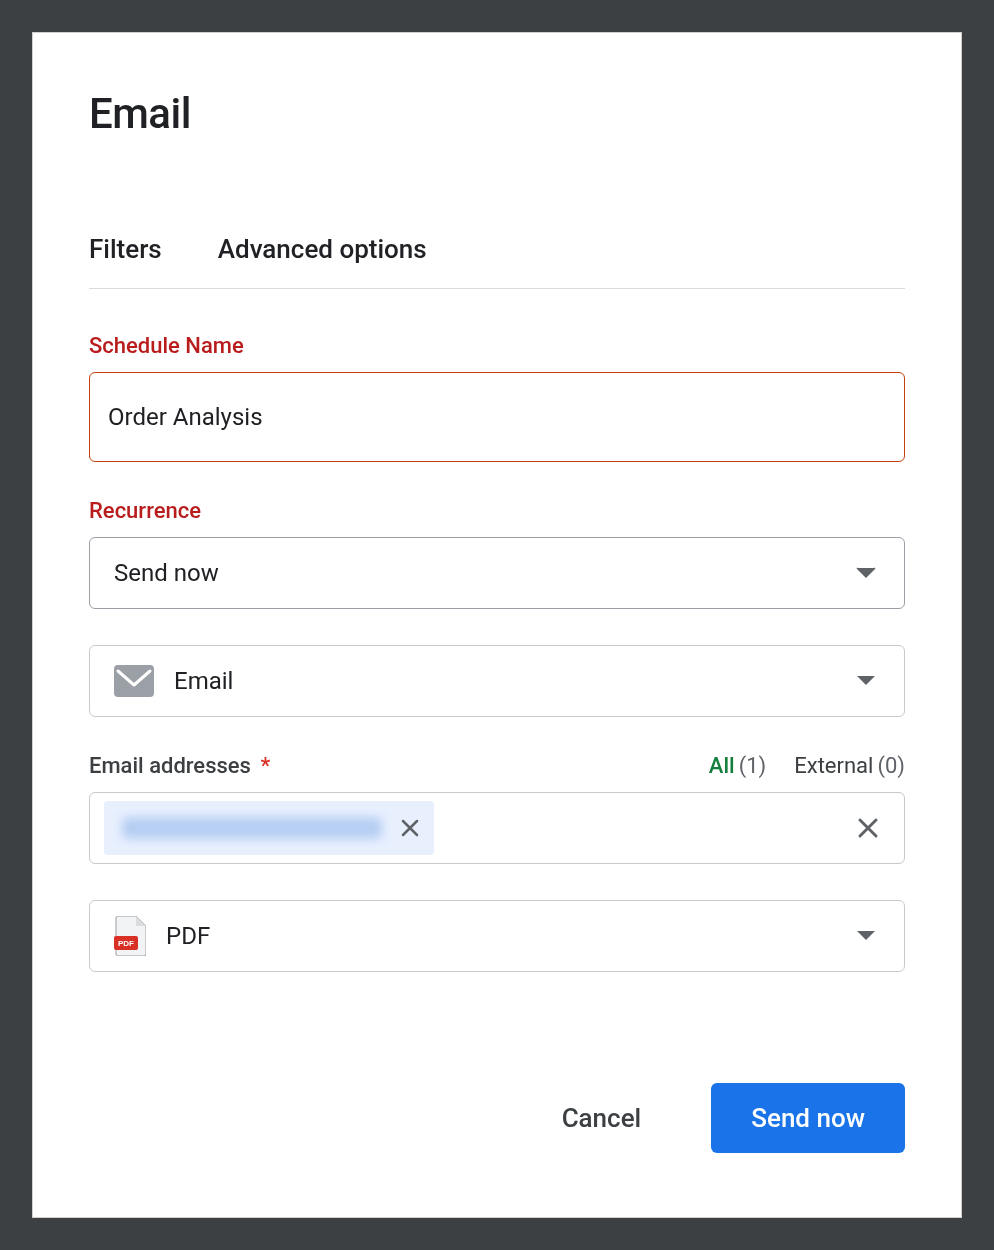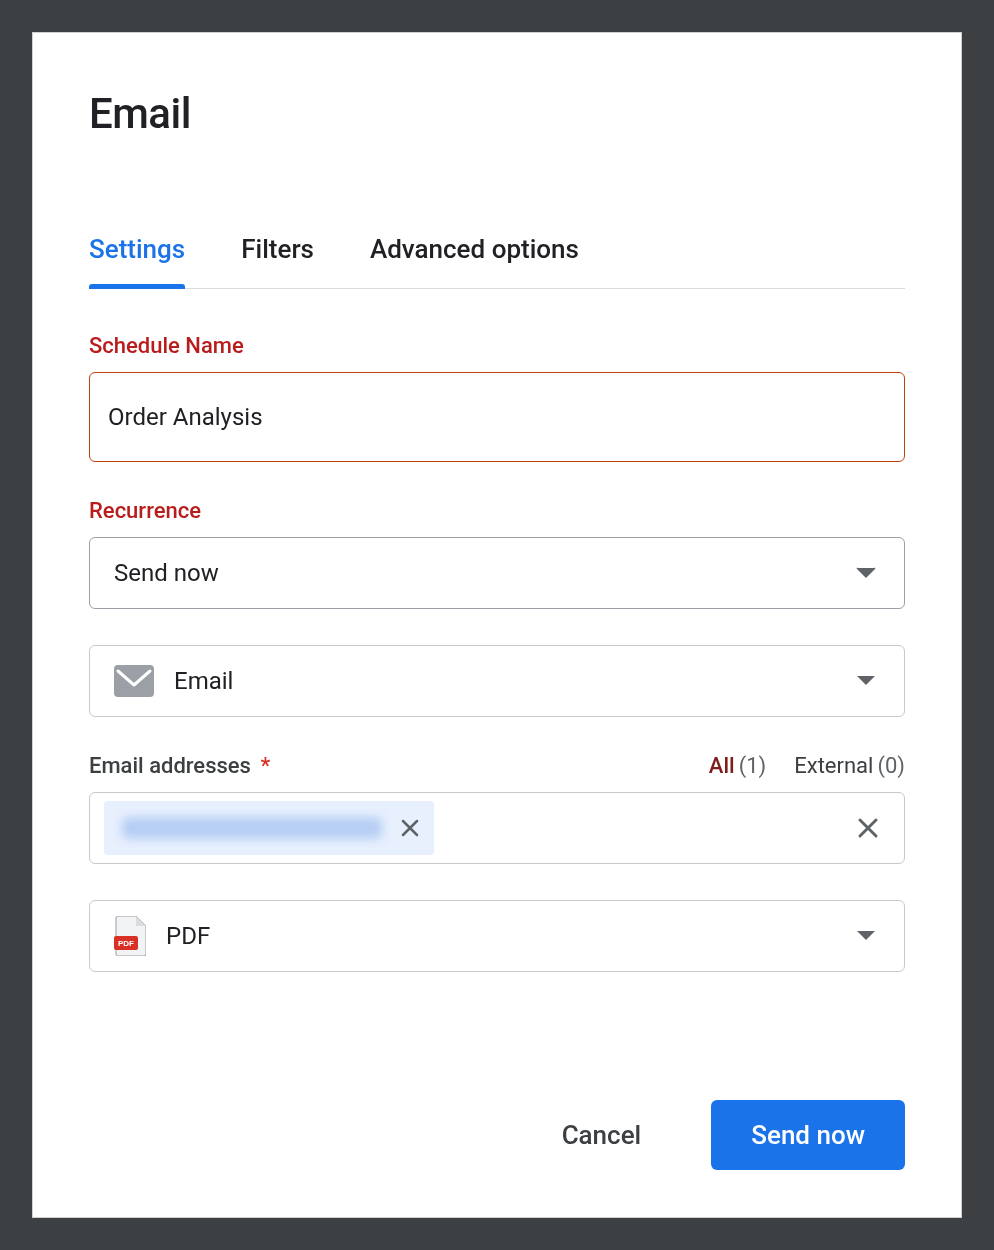--- a/index.html
+++ b/index.html
@@ -102,21 +102,21 @@
     font-weight:500;
     color:#3c4043;
   }
   .email-label .req { color:#d93025; margin-left:4px; }
   .email-counts {
     display:flex;
     gap:28px;
     font-size:22px;
   }
   .count-item { color:#3c4043; }
-  .count-item.active .count-label { color:#7f1d1d; font-weight:500; }
+  .count-item.active .count-label { color:#15803d; font-weight:500; }
   .count-item .count-num { color:#5f6368; margin-left:4px; }
   .chips-box {
     width:100%;
     min-height:70px;
     border:1px solid #c9c9c9;
     border-radius:6px;
     padding:8px 14px;
     display:flex;
     align-items:center;
     gap:10px;
@@ -143,21 +143,21 @@
     position:absolute;
     right:24px;
     top:50%;
     transform:translateY(-50%);
     color:#5f6368;
     cursor:pointer;
   }
   .footer {
     position:absolute;
     right:56px;
-    bottom:47px;
+    bottom:64px;
     display:flex;
     align-items:center;
     gap:64px;
   }
   .btn-cancel {
     font-size:26px;
     color:#3c4043;
     font-weight:500;
     cursor:pointer;
     background:none;
@@ -178,21 +178,20 @@
   svg { display:block; }
 </style>
 </head>
 <body>
 
 <div class="dialog">
 
   <div class="dialog-title">Email</div>
 
   <div class="tabs">
-    <div class="tab active">Settings</div>
     <div class="tab">Filters</div>
     <div class="tab">Advanced options</div>
   </div>
 
   <div class="form">
 
     <div class="field">
       <div class="field-label">Schedule Name</div>
       <input class="text-input" type="text" value="Order Analysis" style="">
     </div>

